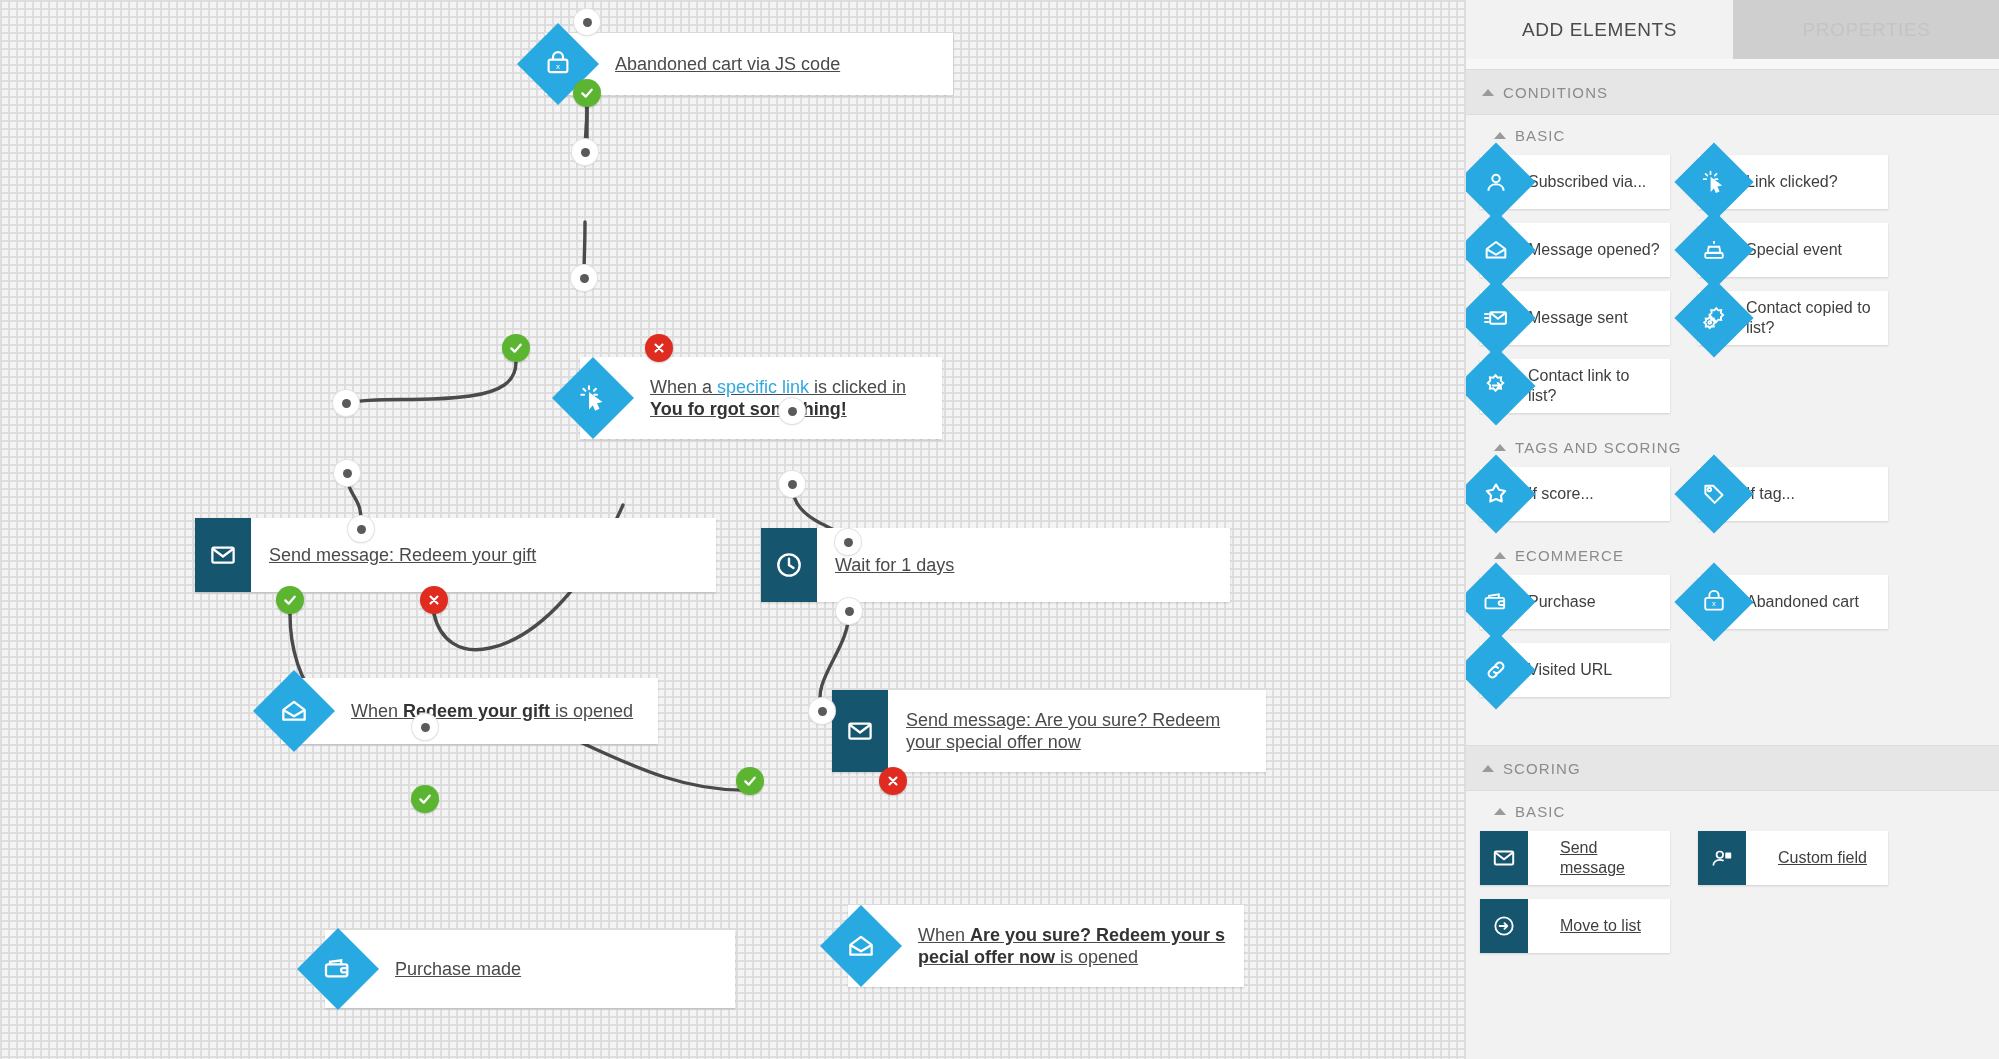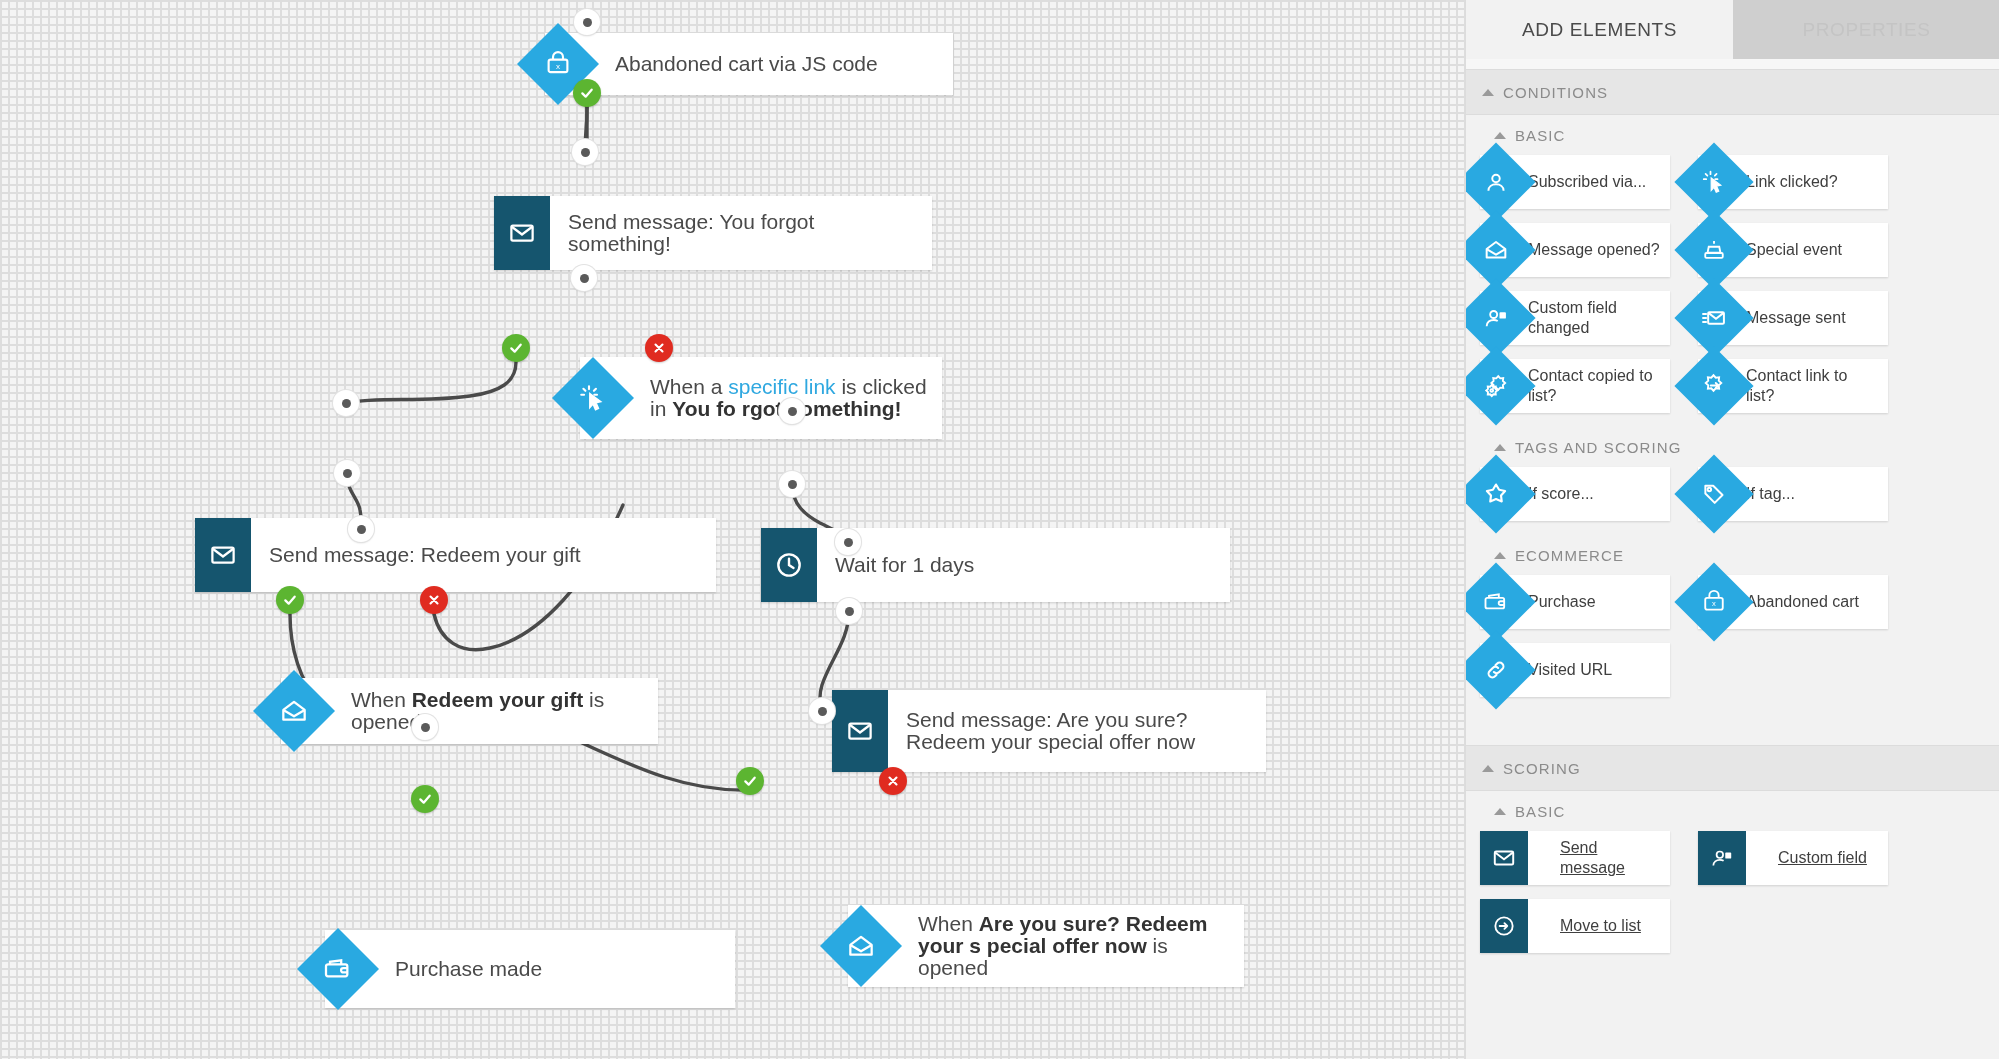--- a/index.html
+++ b/index.html
@@ -34,21 +34,21 @@
     background-size:100% 1px,100% 1px,1px 100%,1px 100%;
     background-position:0px 44px, 0px 0px, 52px 0px, 0px 0px;
     background-repeat:repeat-y,repeat-y,repeat-x,repeat-x;
   }
 
   svg#links{position:absolute;left:0;top:0;width:1465px;height:1059px;overflow:visible;}
 
   
   .node{position:absolute;display:flex;align-items:center;background:#ffffff;
         box-shadow:0 1px 2px rgba(0,0,0,.16);}
-  .node .body{flex:1;padding:0 14px 0 18px;color:#4a4a4a;font-size:21px;line-height:22px;}
+  .node .body{flex:1;padding:0 14px 0 18px;color:#4a4a4a;font-size:18px;line-height:22px;text-decoration:underline;}
   .node .body b{font-weight:bold;color:#333;}
   .node .body .lnk{color:#2fa8e0;}
 
   
   .ic-sq{width:56px;height:100%;background:#15556e;display:flex;align-items:center;justify-content:center;flex:0 0 56px;}
   
   .ic-dia-wrap{position:relative;width:52px;height:100%;flex:0 0 52px;}
   .ic-dia{position:absolute;left:-26px;top:50%;transform:translateY(-50%) ;width:78px;height:78px;}
   .ic-dia .sq{position:absolute;left:10px;top:10px;width:58px;height:58px;background:#29a9e1;transform:rotate(45deg);}
   .ic-dia .gl{position:absolute;left:0;top:0;width:78px;height:78px;display:flex;align-items:center;justify-content:center;}
@@ -127,29 +127,20 @@
             <path d="M8 8V6.5a4 4 0 0 1 8 0V8"></path>
                 <rect x="4.5" y="8.5" width="15" height="10" rx="1.6"></rect>
             <text x="12" y="15.8" font-size="6.5" fill="#fff" stroke="none" text-anchor="middle" font-family="Liberation Sans">x</text>
           </svg>
             </div>
           </div>
       </div>
       <div class="body">Abandoned cart via JS code</div>
     </div>
 
-    <div class="node" style="left:494px;top:196px;width:438px;height:74px;">
-      <div class="ic-sq">
-        <svg class="ico" width="30" height="30" viewBox="0 0 24 24" fill="none" stroke="#fff" stroke-width="1.8">
-          <rect x="3.5" y="6" width="17" height="12" rx="1.2"></rect>
-            <path d="M3.8 7 12 13.2 20.2 7"></path>
-        </svg>
-      </div>
-      <div class="body">Send message: You forgot something!</div>
-    </div>
 
     <div class="node" style="left:580px;top:357px;width:362px;height:82px;">
       <div class="ic-dia-wrap">
         <div class="ic-dia">
             <div class="sq"></div>
             <div class="gl">
           <svg class="ico" width="32" height="32" viewBox="0 0 24 24" fill="none" stroke="#fff" stroke-width="1.6" stroke-linecap="round">
             <path d="M9 3.2v2.1M4.8 5.1l1.5 1.5M3.2 9.6h2.1M14.2 5.1l-1.5 1.5M15 9.6h-2"></path>
             <path d="M9.6 8.6l8.2 6.1-3.6.8 1.9 4.3-2.2 1-1.9-4.3-2.4 2.7z" fill="#fff" stroke="#fff" stroke-width="1.1"></path>
           </svg>
@@ -385,33 +376,20 @@
           <svg class="ico" width="28" height="28" viewBox="0 0 24 24" fill="none" stroke="#fff" stroke-width="1.6">
             <path d="M12 4.2v2.4"></path>
                 <path d="M7.5 9.2h9l1 5h-11z"></path>
                 <rect x="4.5" y="14.6" width="15" height="4.2" rx="1"></rect>
           </svg>
             </div>
           </div>
         <div class="lbl">Special event</div>
       </div>
 
-      <div class="pal">
-        <div class="dia">
-            <div class="sq"></div>
-            <div class="gl">
-          <svg class="ico" width="28" height="28" viewBox="0 0 24 24" fill="none" stroke="#fff" stroke-width="1.6">
-            <circle cx="10" cy="9" r="3"></circle>
-                <path d="M4 19c0-3.4 2.7-5.3 6-5.3 1.3 0 2.5.3 3.5.9"></path>
-            <rect x="15" y="7" width="5.5" height="5.5" rx="0.8" fill="#fff" stroke="none"></rect>
-          </svg>
-            </div>
-          </div>
-        <div class="lbl">Custom field changed</div>
-      </div>
 
       <div class="pal">
         <div class="dia">
             <div class="sq"></div>
             <div class="gl">
           <svg class="ico" width="28" height="28" viewBox="0 0 24 24" fill="none" stroke="#fff" stroke-width="1.7">
             <rect x="7" y="7" width="13.5" height="10" rx="1"></rect>
                 <path d="M7.3 7.6 13.7 12.6 20.2 7.6"></path>
             <path d="M2.6 8.6h2.6M2.6 12h2.6M2.6 15.4h2.6" stroke-linecap="round"></path>
           </svg>

